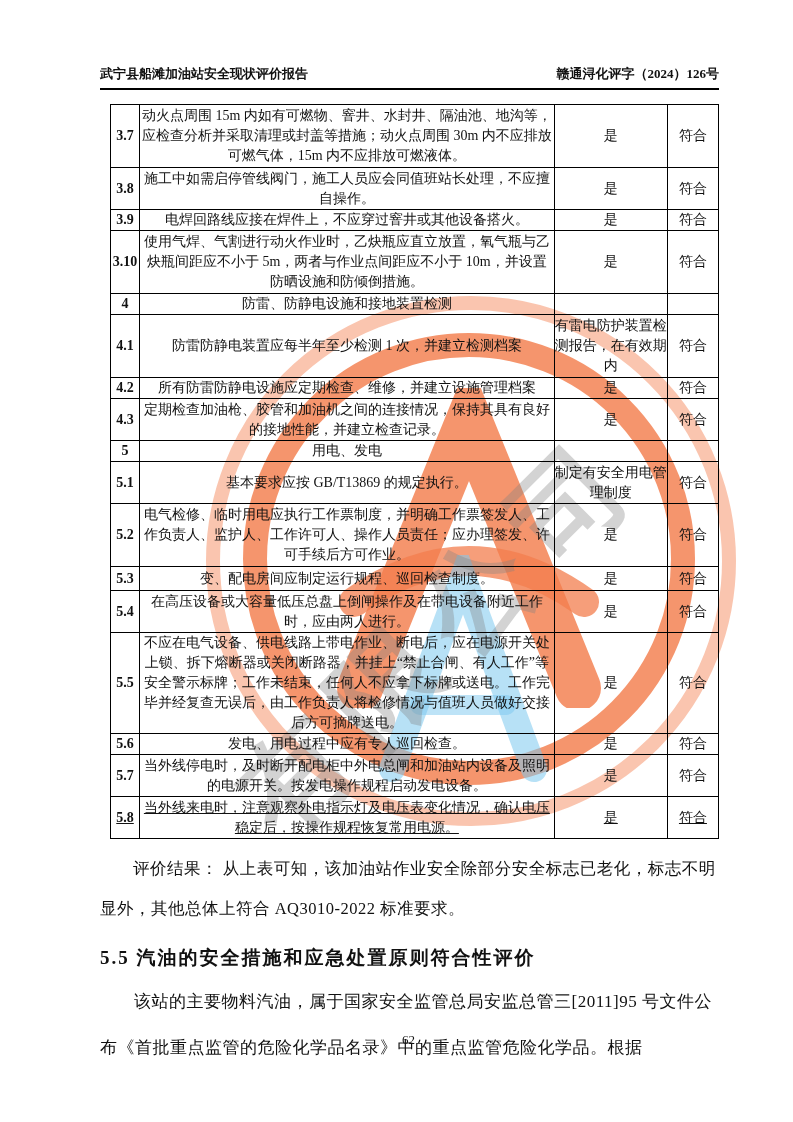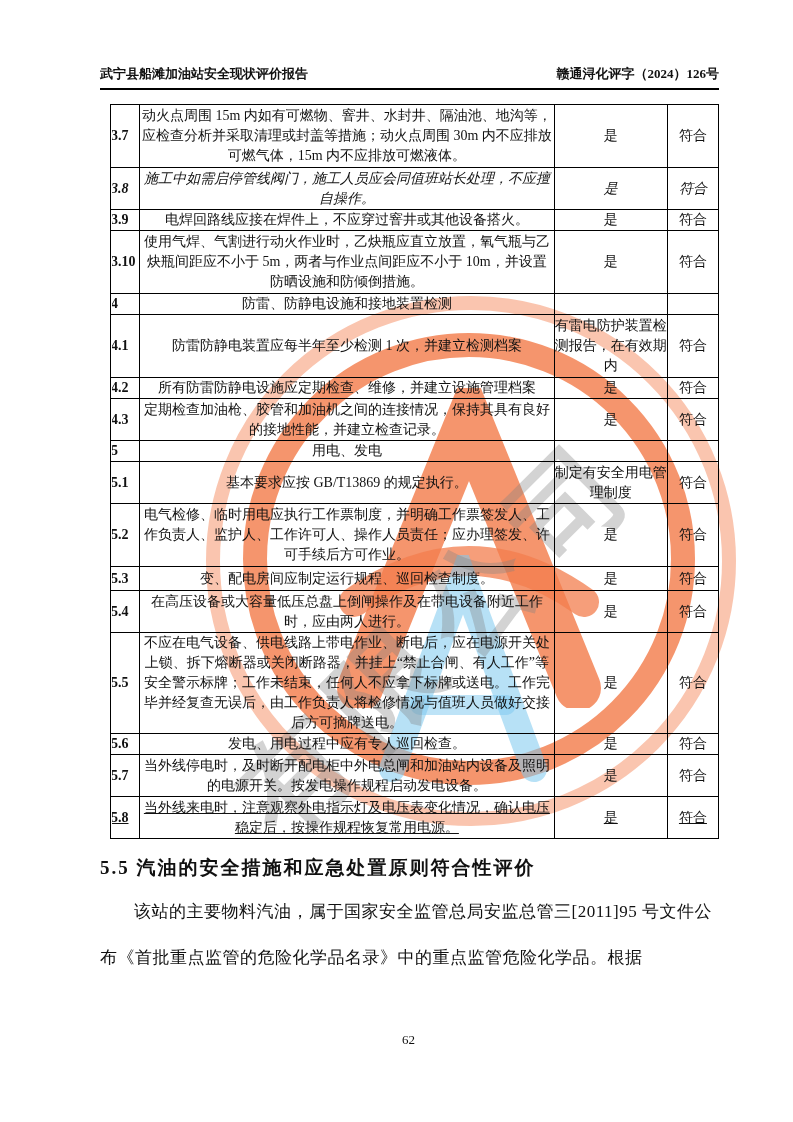--- a/index.html
+++ b/index.html
@@ -45,21 +45,21 @@
     width:609px;margin-left:10px;margin-top:14px;
     font-size:14px;line-height:20px;
   }
   table.comp td{
     border:1px solid #000;
     vertical-align:middle;
     padding:0;
     background:transparent;
     overflow:hidden;
   }
-  td.c-no{width:28px;font-weight:bold;font-size:14px;border-radius:6px;}
+  td.c-no{width:28px;text-align:center;font-weight:bold;font-size:14px;border-radius:6px;}
   td.c-content{width:413px;text-align:center;padding:0 3px;}
   td.c-result{width:112px;text-align:center;}
   td.c-conclusion{width:50px;text-align:center;}
   
   p.eval{
     margin:10px 0 0 0;
     font-size:16.5px;line-height:40px;
     text-indent:2em;letter-spacing:0.5px;
   }
   h2.sec{
@@ -104,21 +104,21 @@
     <div class="header-rule"></div>
 
     <table class="comp">
       <tbody id="tbody">
           <tr style="height: 63px;">
             <td class="c-no">3.7</td>
             <td class="c-content">动火点周围 15m 内如有可燃物、窨井、水封井、隔油池、地沟等，应检查分析并采取清理或封盖等措施；动火点周围 30m 内不应排放可燃气体，15m 内不应排放可燃液体。</td>
             <td class="c-result">是</td>
             <td class="c-conclusion">符合</td>
           </tr>
-          <tr style="height: 42px; font-style: italic;">
+          <tr style="height: 42px;">
             <td class="c-no">3.8</td>
             <td class="c-content">施工中如需启停管线阀门，施工人员应会同值班站长处理，不应擅自操作。</td>
             <td class="c-result">是</td>
             <td class="c-conclusion">符合</td>
           </tr>
           <tr style="height: 21px;">
             <td class="c-no">3.9</td>
             <td class="c-content">电焊回路线应接在焊件上，不应穿过窨井或其他设备搭火。</td>
             <td class="c-result">是</td>
             <td class="c-conclusion">符合</td>
@@ -203,20 +203,21 @@
           </tr>
           <tr style="height: 42px; text-decoration: underline;">
             <td class="c-no">5.8</td>
             <td class="c-content">当外线来电时，注意观察外电指示灯及电压表变化情况，确认电压稳定后，按操作规程恢复常用电源。</td>
             <td class="c-result">是</td>
             <td class="c-conclusion">符合</td>
           </tr>
         </tbody>
     </table>
 
+    <p class="eval">评价结果：  从上表可知，该加油站作业安全除部分安全标志已老化，标志不明显外，其他总体上符合 AQ3010-2022 标准要求。</p>
 
     <h2 class="sec">5.5 汽油的安全措施和应急处置原则符合性评价</h2>
 
     <p class="bodytext">该站的主要物料汽油，属于国家安全监管总局安监总管三[2011]95 号文件公布《首批重点监管的危险化学品名录》中的重点监管危险化学品。根据</p>
 
   </div>
 
   <div class="pageno">62</div>
 
 </div>

